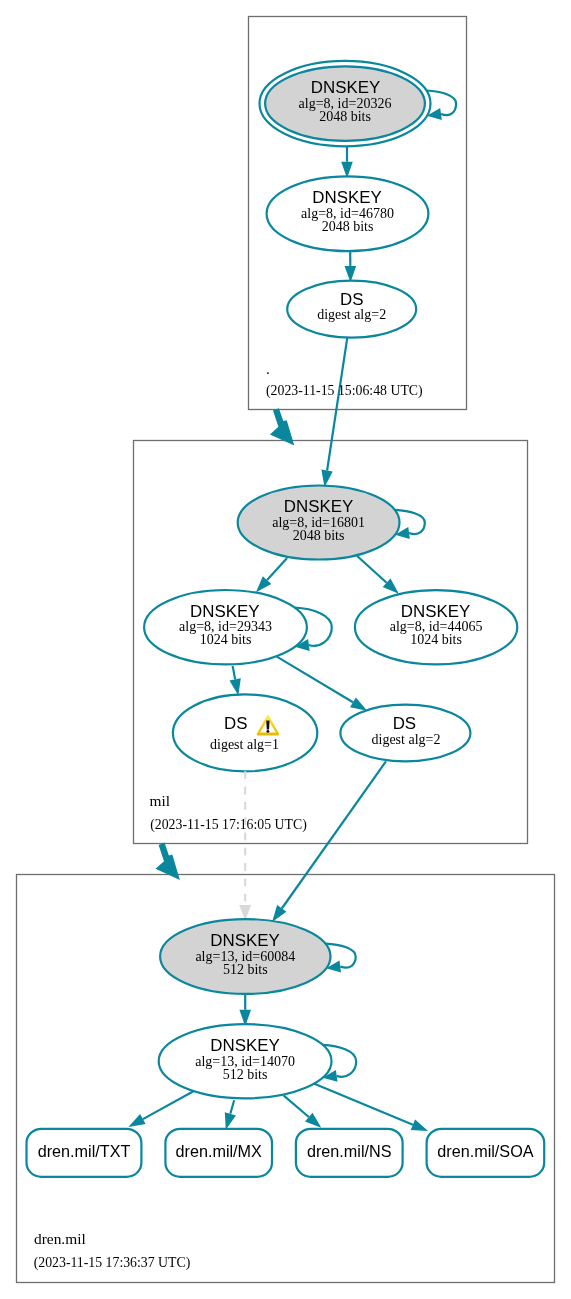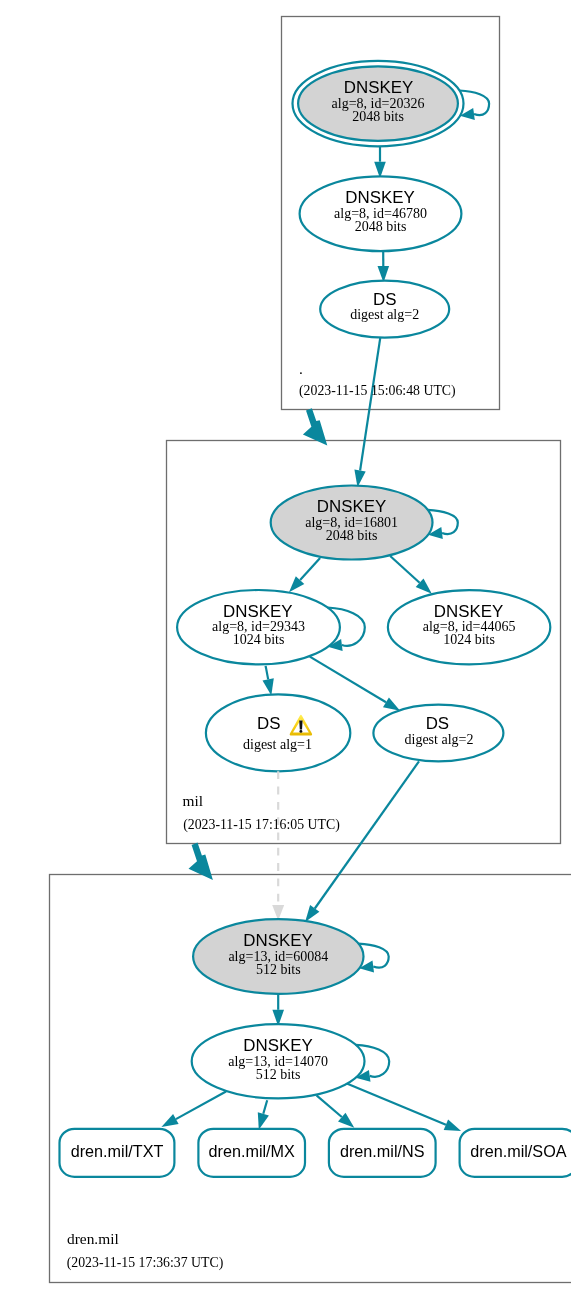--- a/index.html
+++ b/index.html
@@ -1,18 +1,18 @@
 <!DOCTYPE html>
 <html><head>
 <meta charset="utf-8">
 <title>DNSSEC authentication chain</title>
 <style>
   html,body{margin:0;padding:0;background:#ffffff;}
   body{width:571px;height:1299px;overflow:hidden;font-family:"Liberation Sans",sans-serif;}
-  #stage{position:relative;width:537px;height:1299px;padding-left:33px;}
+  #stage{position:relative;width:537px;height:1299px;}
   svg{display:block;}
   .zone-box{fill:none;stroke:#6e6e6e;stroke-width:1.3;}
   .node-ell{stroke:#0a879d;stroke-width:2.2;}
   .edge{stroke:#0a879d;stroke-width:2.2;fill:none;}
   .edge-head{fill:#0a879d;stroke:none;}
   .edge-dash{stroke:#d9d9d9;stroke-width:2.2;fill:none;stroke-dasharray:7.8,7.5;}
   .edge-dash-head{fill:#d9d9d9;stroke:none;}
   .t-title{font-family:"Liberation Sans",sans-serif;font-size:16.9px;fill:#000000;}
   .t-sub{font-family:"Liberation Serif",serif;font-size:14px;fill:#000000;}
   .t-zone{font-family:"Liberation Serif",serif;font-size:15.4px;fill:#000000;}

